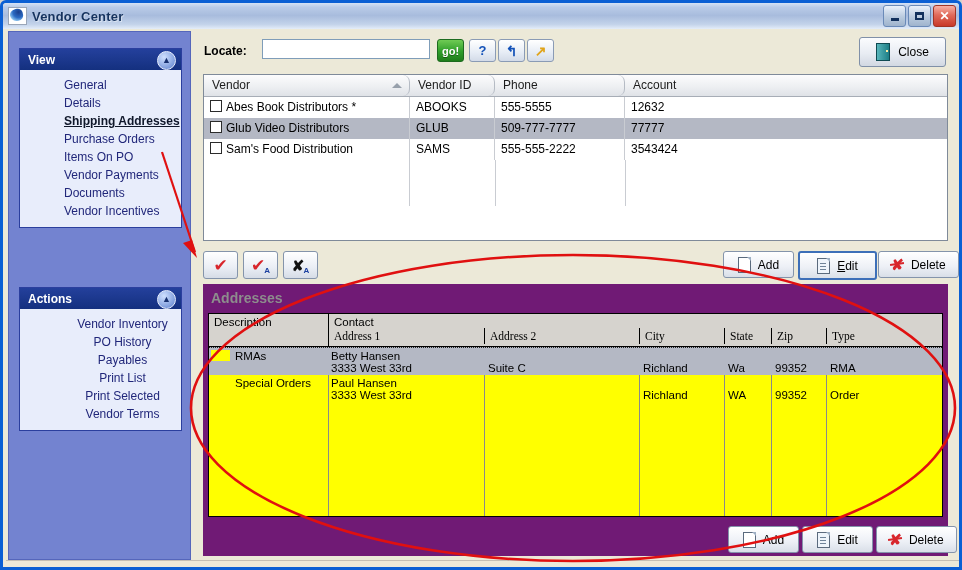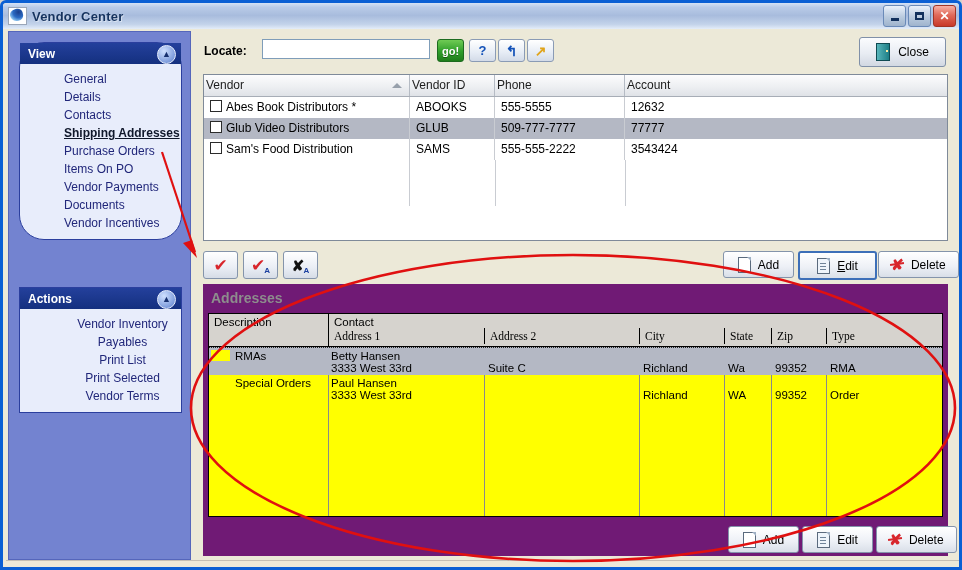--- a/index.html
+++ b/index.html
@@ -68,21 +68,21 @@
     background:#7383d0;
     border:1px solid #5566bb;
     box-sizing:border-box;
   }
   .navbox{
     position:absolute;left:10px;width:163px;
     background:#e8edfb;
     border:1px solid #2b3f9e;
     box-sizing:border-box;
   }
-  .navbox.view{top:10px;border-radius:25px;}
+  .navbox.view{top:16px;}
   .navbox.actions{top:255px;text-align:center;}
   .navhdr{
     height:21px;background:linear-gradient(to bottom,#24409c,#14307f);
     display:flex;align-items:center;
     color:#ffffff;font-weight:bold;font-size:12px;
     padding-left:8px;position:relative;
   }
   .chev{
     position:absolute;right:5px;top:2px;width:17px;height:17px;border-radius:50%;
     background:radial-gradient(circle at 35% 30%,#cfe0ff,#7f9ddc 70%,#4c6cc0);
@@ -151,22 +151,22 @@
     background:#fff;border:1px solid #7f8a99;box-sizing:border-box;
   }
   .vhead{
     display:flex;height:21px;
     background:linear-gradient(to bottom,#fcfcfd,#eceef1 60%,#dfe2e7);
     border-bottom:1px solid #a7adb6;
   }
   .vhead .hc{
     position:relative;box-sizing:border-box;
     border-right:1px solid #b5bbc4;
-    padding:3px 0 0 2px;font-size:12px;color:#1c1c1c;
-    white-space:nowrap;overflow:hidden;
+    padding:3px 0 0 8px;font-size:12px;color:#1c1c1c;
+    white-space:nowrap;overflow:hidden;border-radius:7px;
   }
   .vhead .hc.sorted::after{
     content:"";position:absolute;right:7px;top:8px;
     border-left:5px solid transparent;border-right:5px solid transparent;
     border-bottom:5px solid #97a0ab;
   }
   .vrow{display:flex;height:21px;align-items:stretch;font-size:12px;color:#000;}
   .vrow.sel{background:#b4b8c4;}
   .vrow .vc{
     box-sizing:border-box;border-right:1px solid #c9ccd2;
@@ -283,37 +283,37 @@
       <div class="navpane">
 
         <div class="navbox view">
           <div class="navhdr">
             <span>View</span>
             <span class="chev">▲</span>
           </div>
           <div class="navlist">
             <div class="navitem">General</div>
             <div class="navitem">Details</div>
-            <div class="navitem">Contacts</div>
             <div class="navitem current">Shipping Addresses</div>
             <div class="navitem">Purchase Orders</div>
             <div class="navitem">Items On PO</div>
             <div class="navitem">Vendor Payments</div>
             <div class="navitem">Documents</div>
             <div class="navitem">Vendor Incentives</div>
           </div>
         </div>
 
         <div class="navbox actions">
           <div class="navhdr">
             <span>Actions</span>
             <span class="chev">▲</span>
           </div>
           <div class="navlist">
             <div class="navitem">Vendor Inventory</div>
+            <div class="navitem">PO History</div>
             <div class="navitem">Payables</div>
             <div class="navitem">Print List</div>
             <div class="navitem">Print Selected</div>
             <div class="navitem">Vendor Terms</div>
           </div>
         </div>
       </div>
 
       <div class="main">
 

